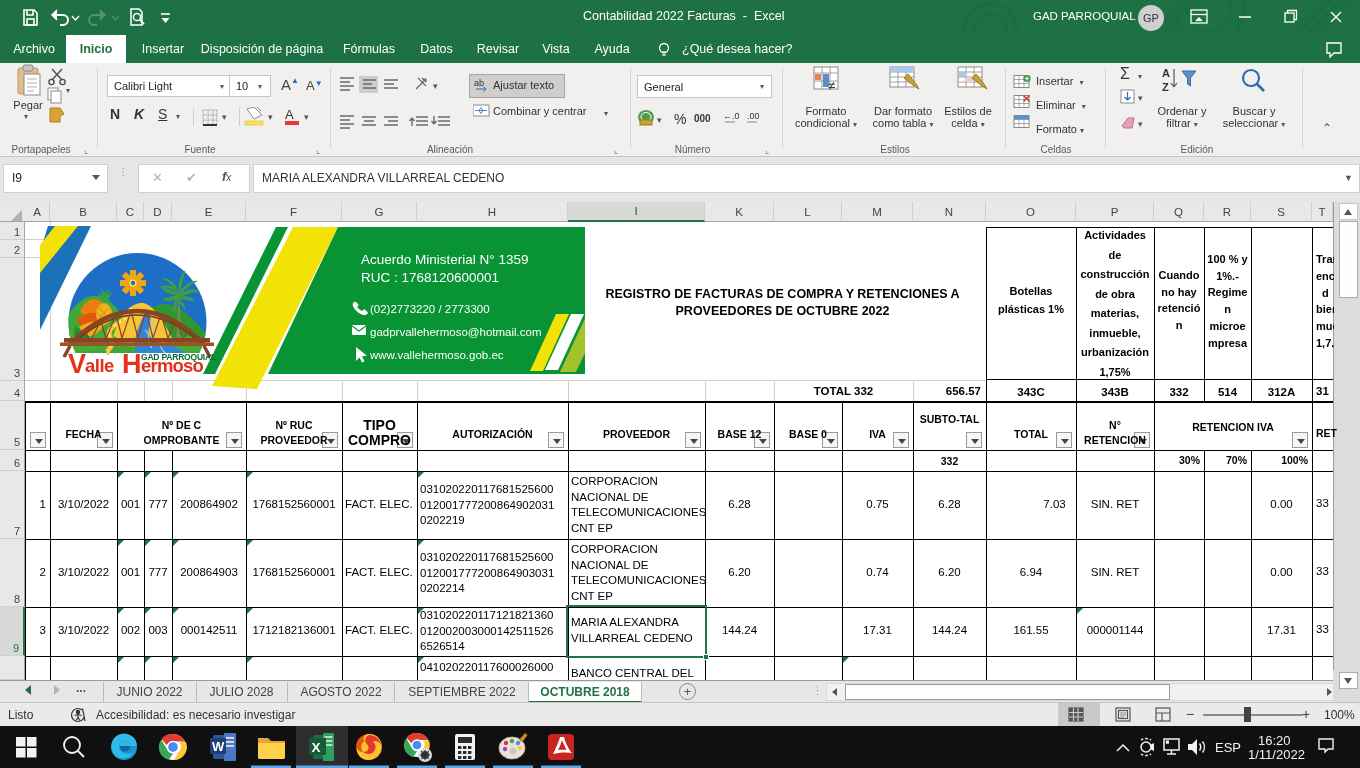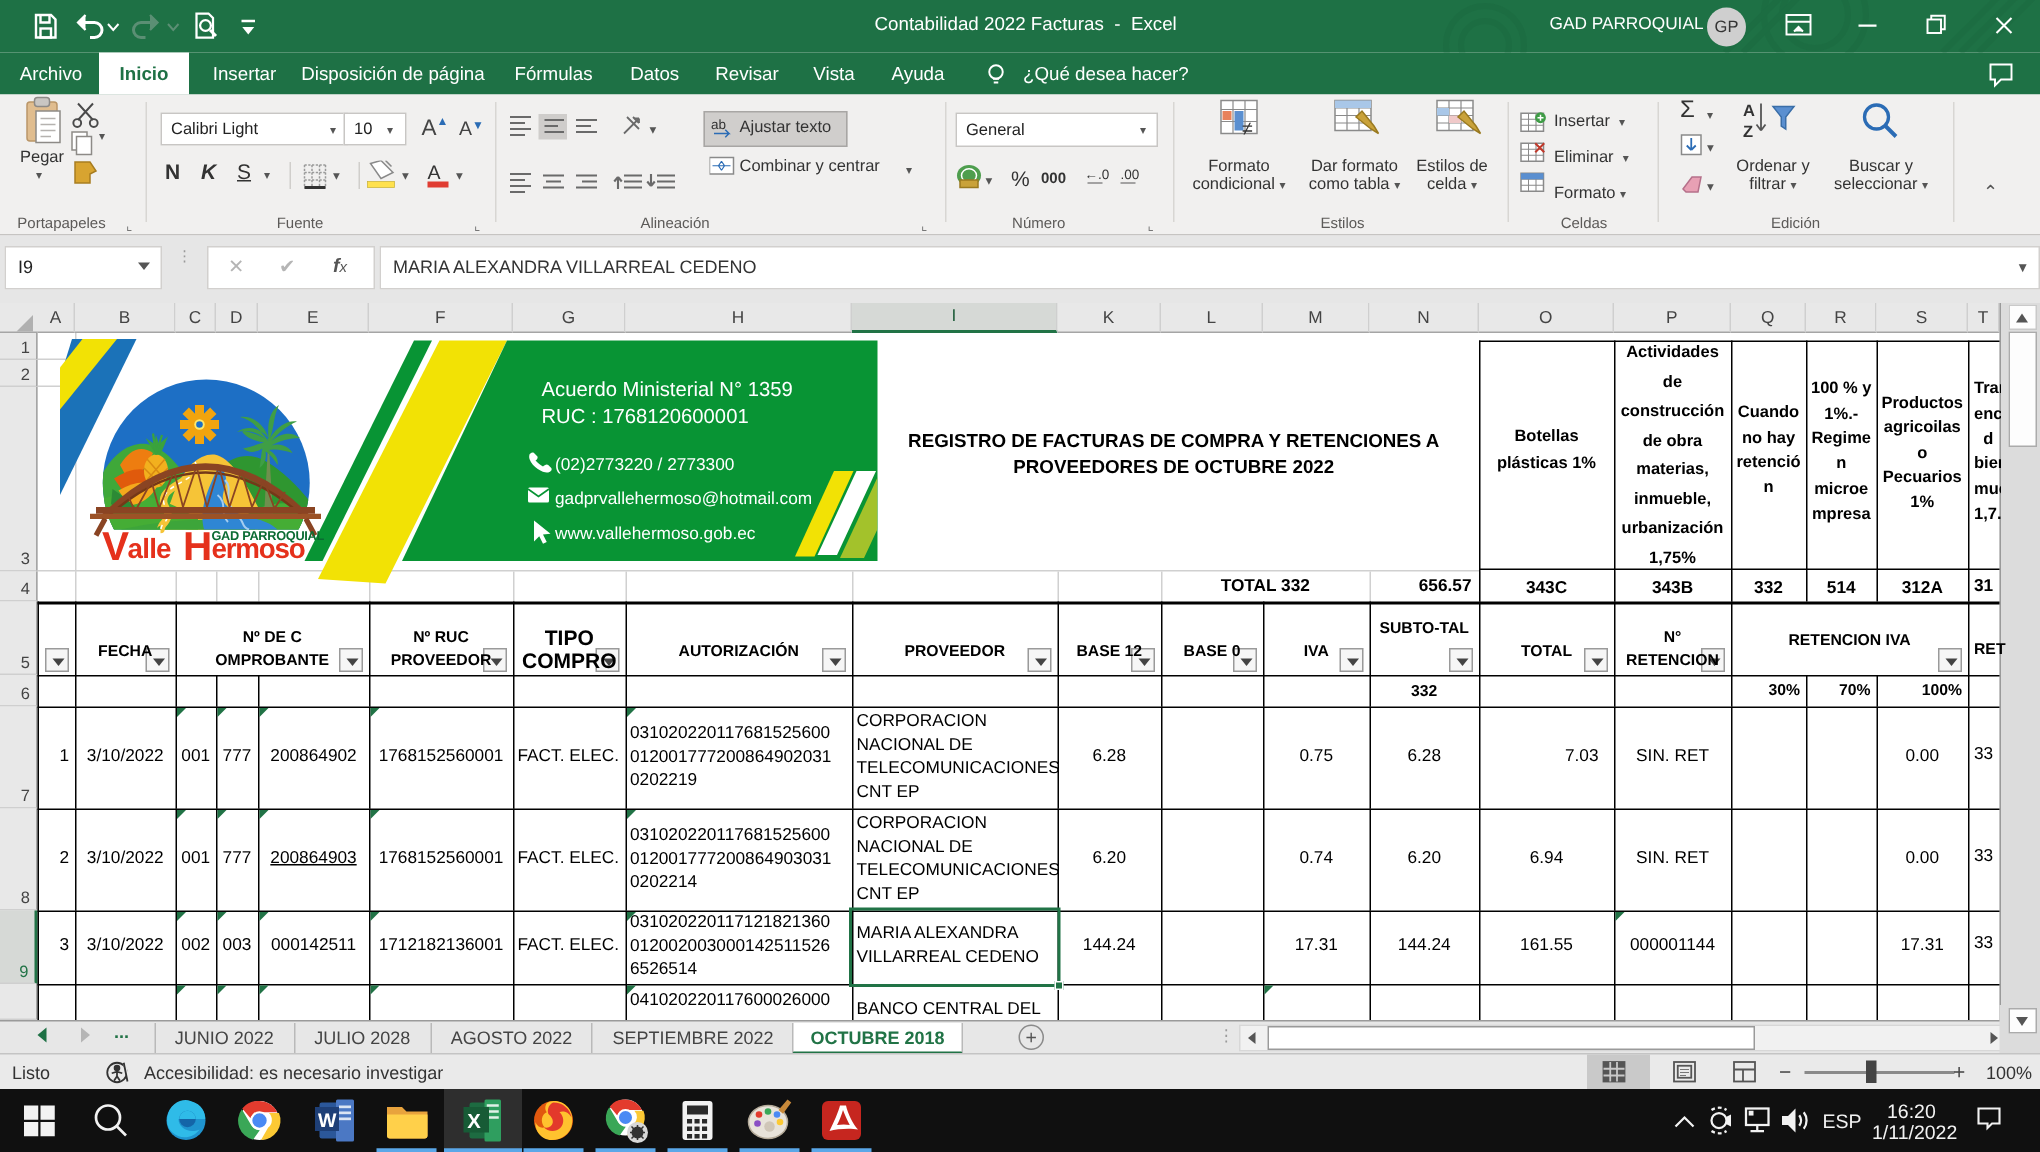--- a/index.html
+++ b/index.html
@@ -630,21 +630,20 @@
 <div class="abs" style="left:986px;top:183px;width:90px;text-align:center;font-weight:bold;font-size:11.5px;line-height:15px;white-space:pre;">343C</div>
 <div class="abs" style="left:1076px;top:183px;width:78px;text-align:center;font-weight:bold;font-size:11.5px;line-height:15px;white-space:pre;">343B</div>
 <div class="abs" style="left:1154px;top:183px;width:50px;text-align:center;font-weight:bold;font-size:11.5px;line-height:15px;white-space:pre;">332</div>
 <div class="abs" style="left:1204px;top:183px;width:47px;text-align:center;font-weight:bold;font-size:11.5px;line-height:15px;white-space:pre;">514</div>
 <div class="abs" style="left:1251px;top:183px;width:61px;text-align:center;font-weight:bold;font-size:11.5px;line-height:15px;white-space:pre;">312A</div>
 <div class="abs" style="left:1316px;top:183px;font-weight:bold;font-size:11.5px;">31</div>
 <div class="abs" style="left:986px;top:81px;width:90px;text-align:center;font-weight:bold;font-size:11px;line-height:17.6px;white-space:pre;">Botellas<br>plásticas 1%</div>
 <div class="abs" style="left:1076px;top:24px;width:78px;text-align:center;font-weight:bold;font-size:11px;line-height:19.5px;white-space:pre;">Actividades<br>de<br>construcción<br>de obra<br>materias,<br>inmueble,<br>urbanización<br>1,75%</div>
 <div class="abs" style="left:1154px;top:65px;width:50px;text-align:center;font-weight:bold;font-size:11px;line-height:16.5px;white-space:pre;">Cuando<br>no hay<br>retenció<br>n</div>
 <div class="abs" style="left:1204px;top:49px;width:47px;text-align:center;font-weight:bold;font-size:11px;line-height:16.7px;white-space:pre;">100 % y<br>1%.-<br>Regime<br>n<br>microe<br>mpresa</div>
-<div class="abs" style="left:1251px;top:59px;width:61px;text-align:center;font-weight:bold;font-size:11px;line-height:16.4px;white-space:pre;">Productos<br>agricoilas<br>o<br>Pecuarios<br>1%</div>
 <div class="abs" style="left:1316px;top:49px;width:18px;height:110px;overflow:hidden;font-weight:bold;font-size:11px;line-height:16.8px;white-space:pre;">Tran<br>enc<br>  d<br>bier<br>muel<br>1,7.</div>
 <div class="abs" style="left:25px;top:295px;width:21px;text-align:right;font-size:11.5px;line-height:15.5px;">1</div>
 <div class="abs" style="left:50px;top:295px;width:67px;text-align:center;font-size:11.5px;line-height:15.5px;">3/10/2022</div>
 <div class="abs" style="left:117px;top:295px;width:27px;text-align:center;font-size:11.5px;line-height:15.5px;">001</div>
 <div class="abs" style="left:144px;top:295px;width:28px;text-align:center;font-size:11.5px;line-height:15.5px;">777</div>
 <div class="abs" style="left:172px;top:295px;width:74px;text-align:center;font-size:11.5px;line-height:15.5px;">200864902</div>
 <div class="abs" style="left:246px;top:295px;width:96px;text-align:center;font-size:11.5px;line-height:15.5px;">1768152560001</div>
 <div class="abs" style="left:345px;top:295px;font-size:11.5px;line-height:15.5px;white-space:pre;">FACT. ELEC.</div>
 <div class="abs" style="left:420px;top:280px;font-size:11.5px;line-height:15.5px;white-space:pre;">031020220117681525600<br>012001777200864902031<br>0202219</div>
 <div class="abs" style="left:571px;top:272px;font-size:11.5px;line-height:15.5px;white-space:pre;">CORPORACION<br>NACIONAL DE<br>TELECOMUNICACIONES<br>CNT EP</div>
@@ -652,21 +651,21 @@
 <div class="abs" style="left:842px;top:295px;width:71px;text-align:center;font-size:11.5px;line-height:15.5px;">0.75</div>
 <div class="abs" style="left:913px;top:295px;width:73px;text-align:center;font-size:11.5px;line-height:15.5px;">6.28</div>
 <div class="abs" style="left:986px;top:295px;width:90px;text-align:center;font-size:11.5px;line-height:15.5px;padding-left:47px;">7.03</div>
 <div class="abs" style="left:1076px;top:295px;width:78px;text-align:center;font-size:11.5px;line-height:15.5px;">SIN. RET</div>
 <div class="abs" style="left:1251px;top:295px;width:61px;text-align:center;font-size:11.5px;line-height:15.5px;">0.00</div>
 <div class="abs" style="left:1316px;top:295px;font-size:11.5px;">33</div>
 <div class="abs" style="left:25px;top:363px;width:21px;text-align:right;font-size:11.5px;line-height:15.5px;">2</div>
 <div class="abs" style="left:50px;top:363px;width:67px;text-align:center;font-size:11.5px;line-height:15.5px;">3/10/2022</div>
 <div class="abs" style="left:117px;top:363px;width:27px;text-align:center;font-size:11.5px;line-height:15.5px;">001</div>
 <div class="abs" style="left:144px;top:363px;width:28px;text-align:center;font-size:11.5px;line-height:15.5px;">777</div>
-<div class="abs" style="left:172px;top:363px;width:74px;text-align:center;font-size:11.5px;line-height:15.5px;text-decoration:underline;">200864903</div>
+<div class="abs" style="left:172px;top:363px;width:74px;text-align:center;font-size:11.5px;line-height:15.5px;">200864903</div>
 <div class="abs" style="left:246px;top:363px;width:96px;text-align:center;font-size:11.5px;line-height:15.5px;">1768152560001</div>
 <div class="abs" style="left:345px;top:363px;font-size:11.5px;line-height:15.5px;white-space:pre;">FACT. ELEC.</div>
 <div class="abs" style="left:420px;top:348px;font-size:11.5px;line-height:15.5px;white-space:pre;">031020220117681525600<br>012001777200864903031<br>0202214</div>
 <div class="abs" style="left:571px;top:340px;font-size:11.5px;line-height:15.5px;white-space:pre;">CORPORACION<br>NACIONAL DE<br>TELECOMUNICACIONES<br>CNT EP</div>
 <div class="abs" style="left:705px;top:363px;width:69px;text-align:center;font-size:11.5px;line-height:15.5px;">6.20</div>
 <div class="abs" style="left:842px;top:363px;width:71px;text-align:center;font-size:11.5px;line-height:15.5px;">0.74</div>
 <div class="abs" style="left:913px;top:363px;width:73px;text-align:center;font-size:11.5px;line-height:15.5px;">6.20</div>
 <div class="abs" style="left:986px;top:363px;width:90px;text-align:center;font-size:11.5px;line-height:15.5px;">6.94</div>
 <div class="abs" style="left:1076px;top:363px;width:78px;text-align:center;font-size:11.5px;line-height:15.5px;">SIN. RET</div>
 <div class="abs" style="left:1251px;top:363px;width:61px;text-align:center;font-size:11.5px;line-height:15.5px;">0.00</div>

